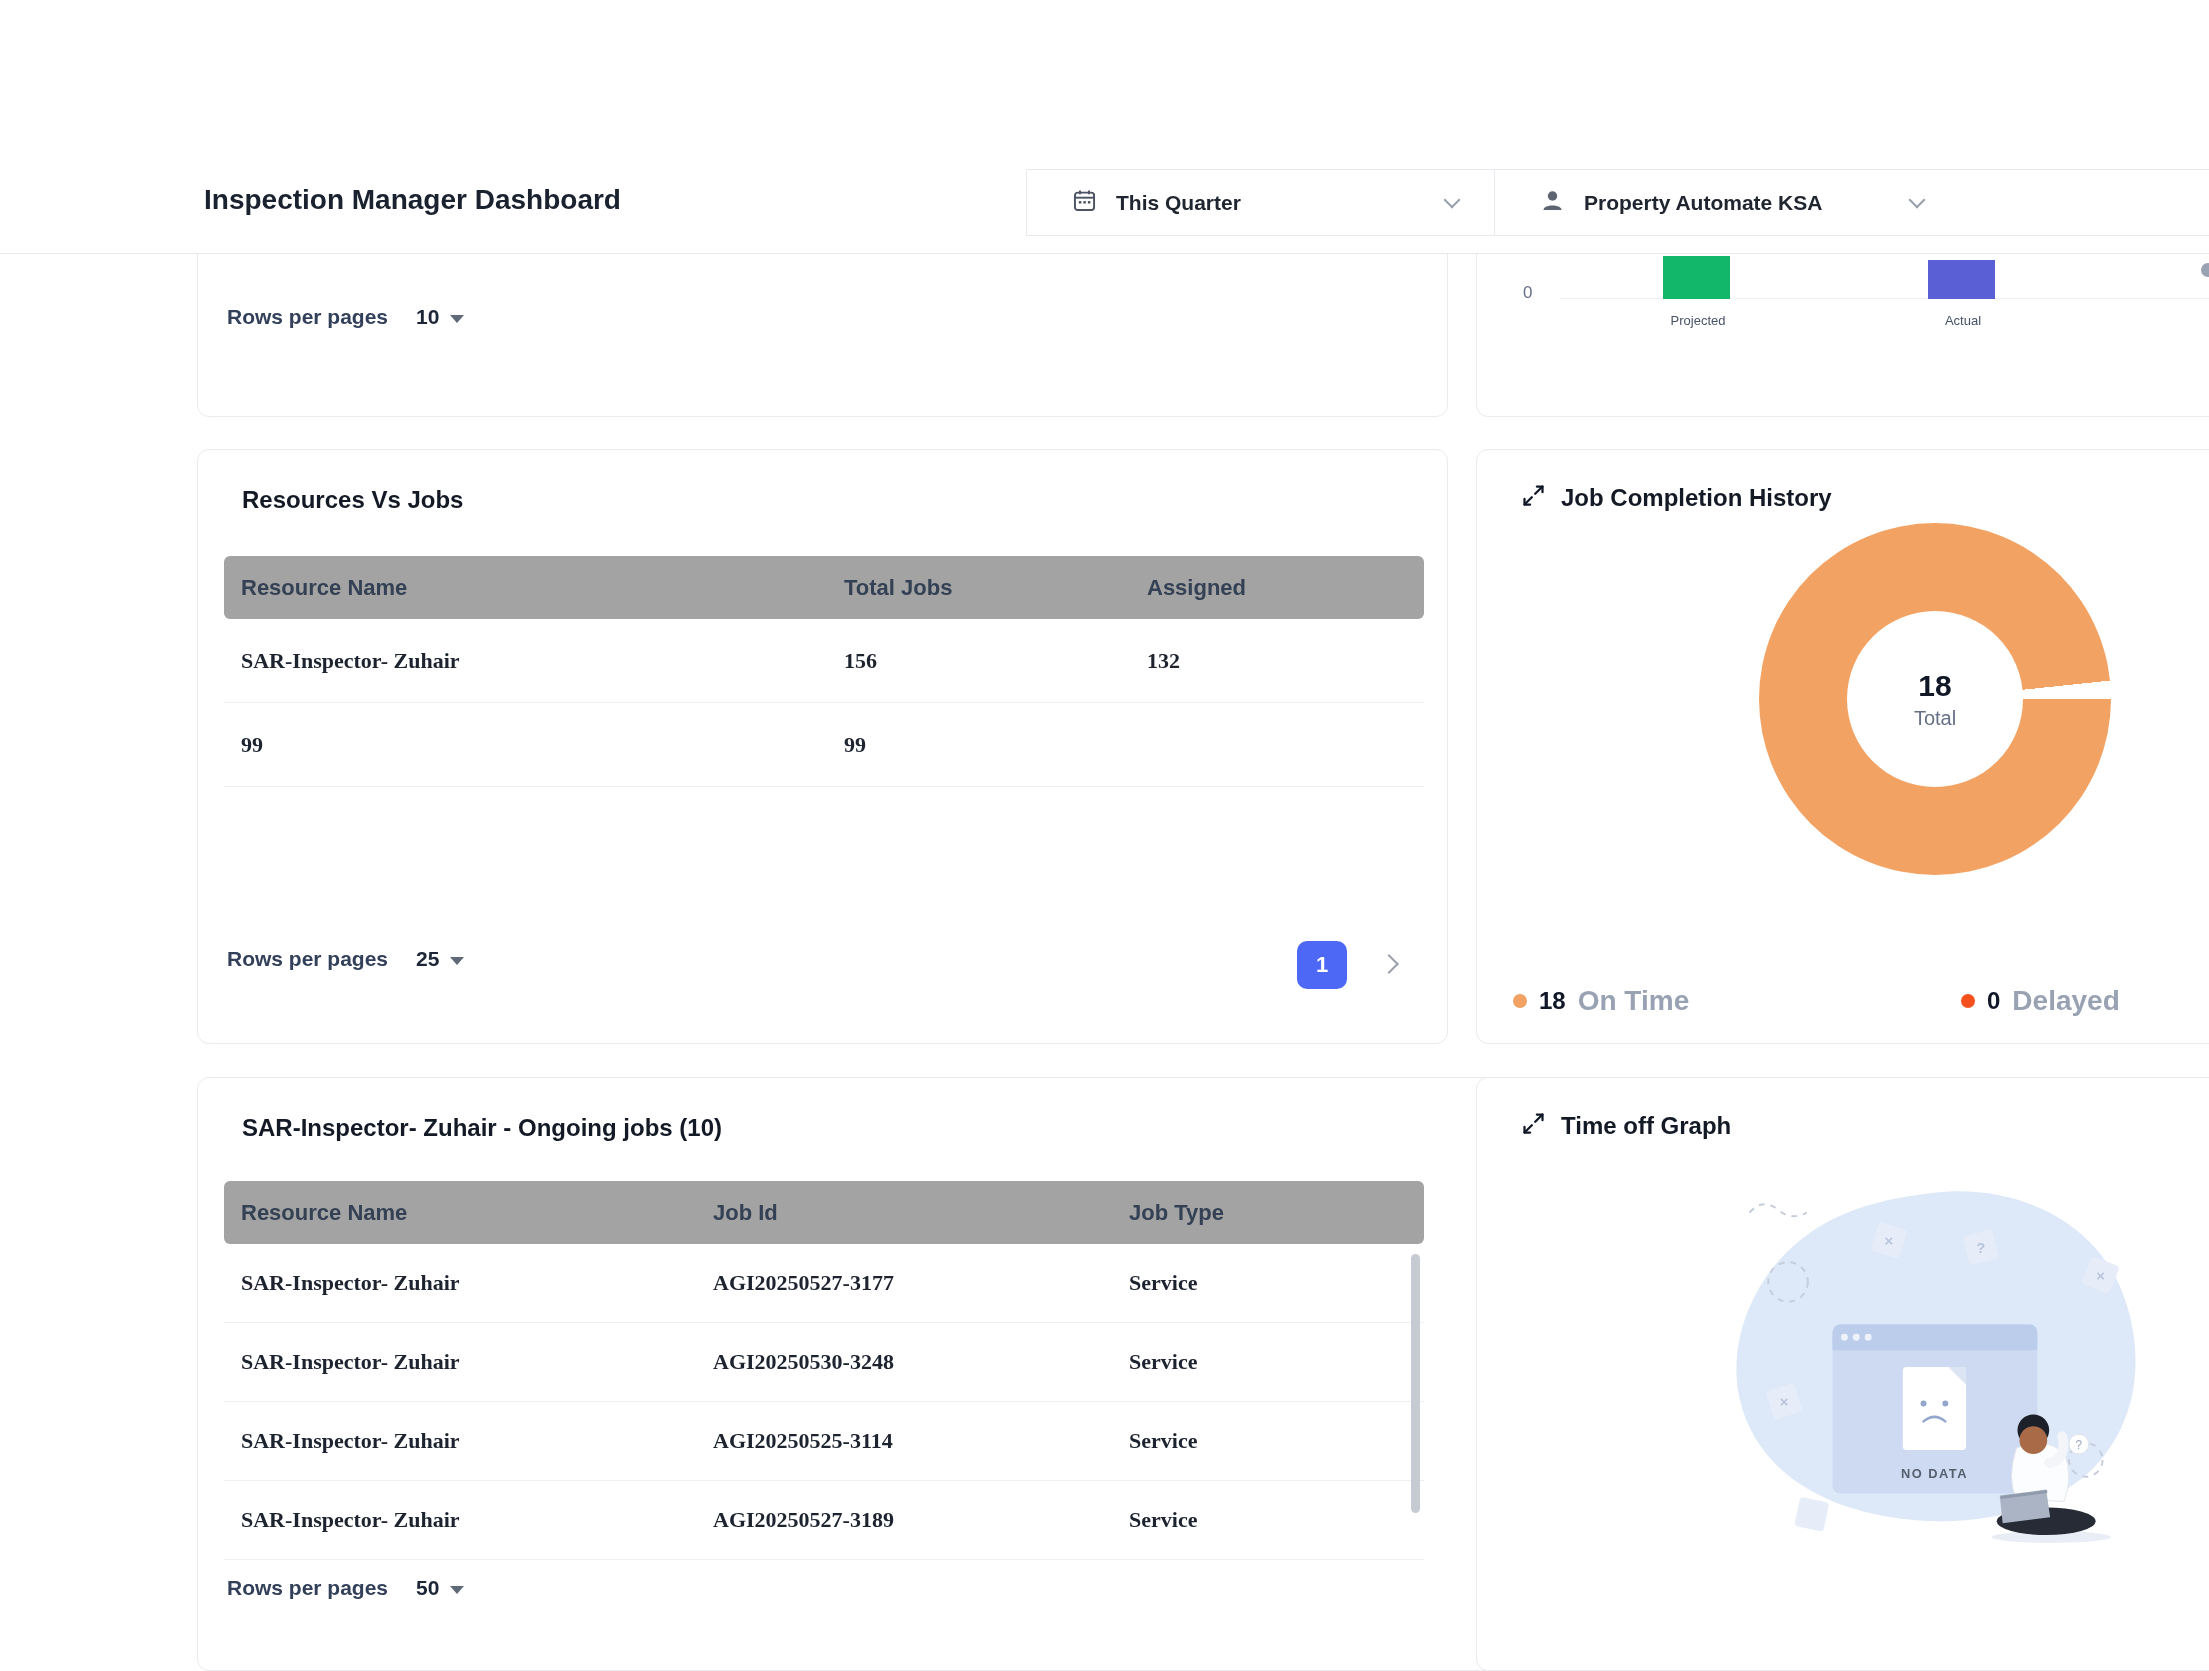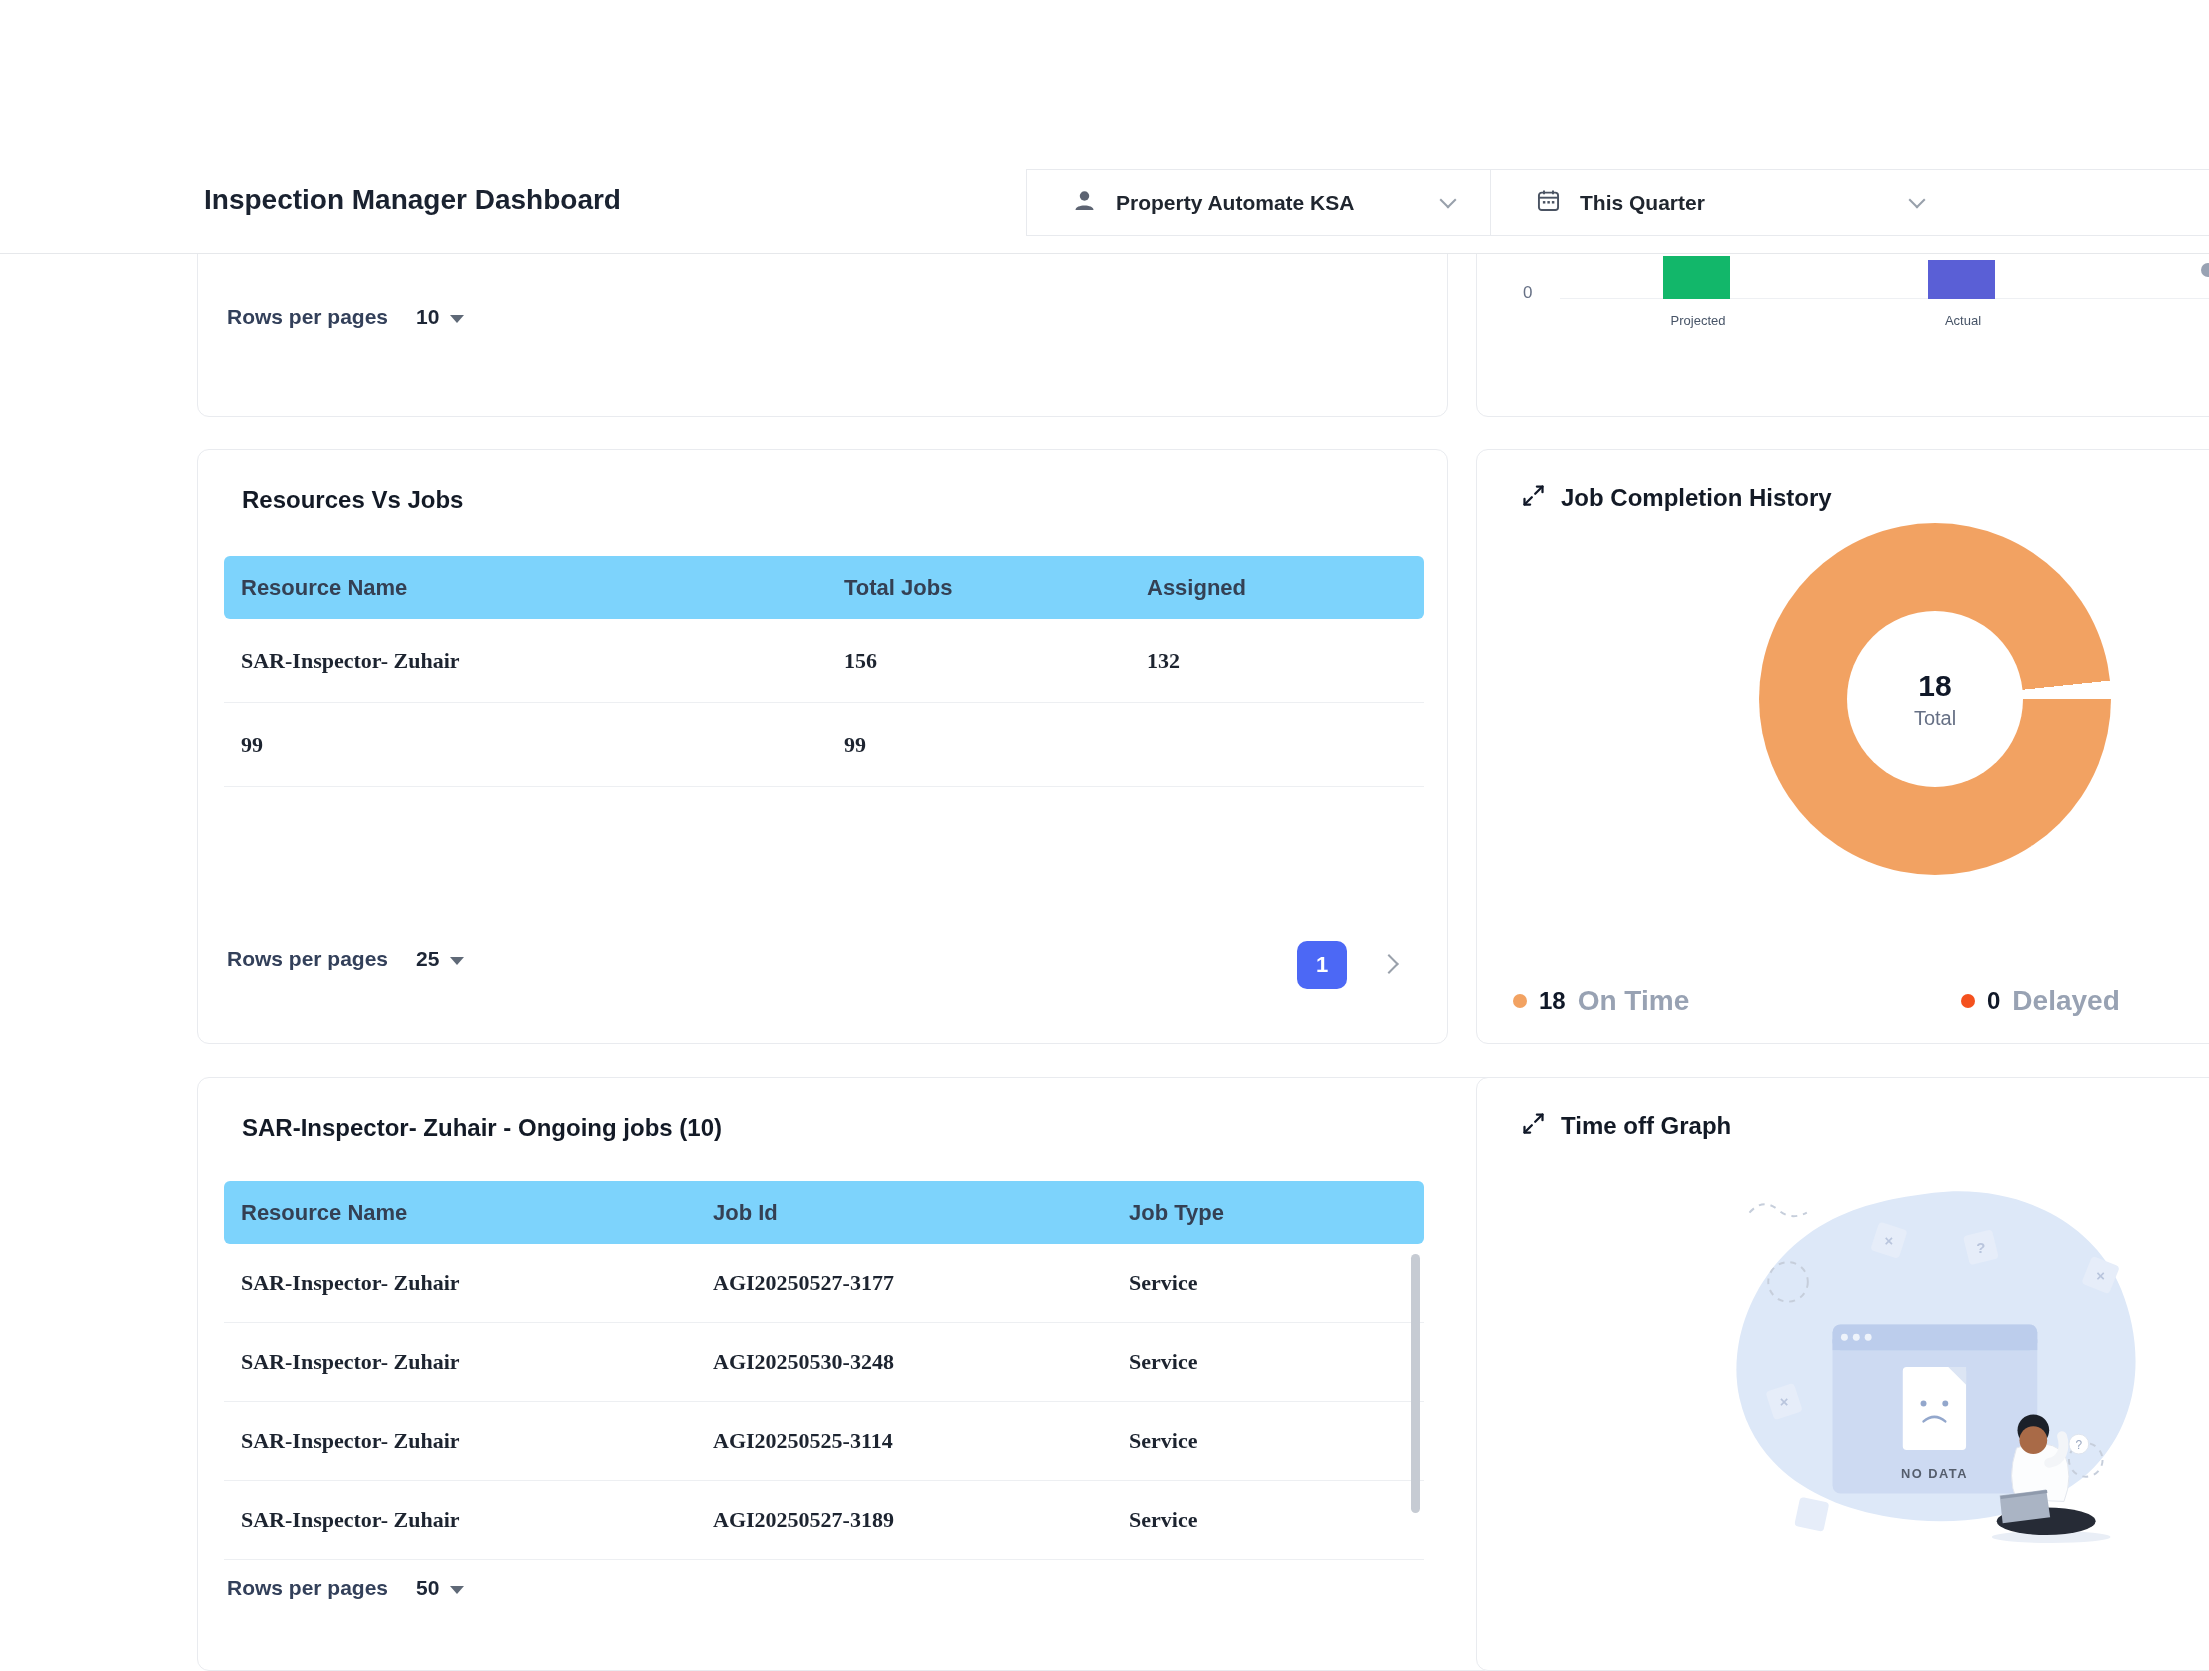--- a/index.html
+++ b/index.html
@@ -46,21 +46,21 @@
   .bar { position:absolute; }
   .bar-green { left:186px; top:90px; width:67px; height:43px; background:#12B76A; }
   .bar-blue  { left:451px; top:94px; width:67px; height:39px; background:#5A5FD6; }
   .bar-label { position:absolute; top:147px; width:144px; text-align:center; font-size:13px; color:#475467; }
   .bl-proj { left:149px; } .bl-act { left:414px; }
   .cut-dot { position:absolute; left:724px; top:97px; width:14px; height:14px; border-radius:50%; background:#98a2b3; }
 
   
   .tbl { position:absolute; left:26px; width:1200px; }
   .tbl-res { top:106px; } .tbl-jobs { top:103px; }
-  .thead { display:grid; height:63px; align-items:center; background:#7dd3fc; border-radius:6px;
+  .thead { display:grid; height:63px; align-items:center; background:#a3a3a3; border-radius:6px;
     font-size:22px; font-weight:600; color:#344054; }
   .cols-res { grid-template-columns:603px 303px 1fr; }
   .cols-jobs { grid-template-columns:472px 416px 1fr; }
   .trow { display:grid; align-items:center; border-bottom:1px solid #edeff2;
     font-size:22px; font-weight:600; color:#1d2430;font-family:Liberation Serif, serif; }
   .trow-res { height:84px; } .trow-jobs { height:79px; }
   .thead > div, .trow > div { padding-left:17px; }
 
   
   .pag-page { position:absolute; left:1099px; top:491px; width:50px; height:48px; border-radius:10px;
@@ -89,45 +89,45 @@
   .timeoff-illustration { position:absolute; left:221px; top:103px; }
 </style>
 </head>
 <body>
 
 <div class="page">
 
   <div class="page-title">Inspection Manager Dashboard</div>
 
   <div class="filterbar">
-    <div class="filterseg seg-org">
-      <span>
-        <svg width="27" height="27" viewBox="0 0 24 24" fill="#5d6472">
-          <circle cx="12" cy="8" r="4.2"></circle>
-          <path d="M4 20.5 C4 15.2 20 15.2 20 20.5 Z"></path>
-        </svg>
-      </span>
-      <span class="flabel">Property Automate KSA</span>
-      <span class="chev-down"></span>
-    </div>
     <div class="filterseg seg-period">
       <span>
         <svg width="27" height="27" viewBox="0 0 24 24" fill="none" stroke="#4a5362" stroke-width="1.7">
           <rect x="3.5" y="5" width="17" height="15.5" rx="2.5"></rect>
           <line x1="3.5" y1="9.5" x2="20.5" y2="9.5"></line>
           <line x1="8" y1="3" x2="8" y2="6.5"></line>
           <line x1="16" y1="3" x2="16" y2="6.5"></line>
           <rect x="7" y="12.5" width="2.2" height="2.2" fill="#4a5362" stroke="none"></rect>
           <rect x="11" y="12.5" width="2.2" height="2.2" fill="#4a5362" stroke="none"></rect>
           <rect x="15" y="12.5" width="2.2" height="2.2" fill="#4a5362" stroke="none"></rect>
         </svg>
       </span>
       <span class="flabel">This Quarter</span>
       <span class="chev-down"></span>
     </div>
+    <div class="filterseg seg-org">
+      <span>
+        <svg width="27" height="27" viewBox="0 0 24 24" fill="#5d6472">
+          <circle cx="12" cy="8" r="4.2"></circle>
+          <path d="M4 20.5 C4 15.2 20 15.2 20 20.5 Z"></path>
+        </svg>
+      </span>
+      <span class="flabel">Property Automate KSA</span>
+      <span class="chev-down"></span>
+    </div>
   </div>
 
   <div class="header-divider"></div>
 
   <div class="content">
 
     <div class="card card-tl">
       <div class="rpp" style="left:29px; top:139px;">
         <span>Rows per pages</span>
         <span class="val">

